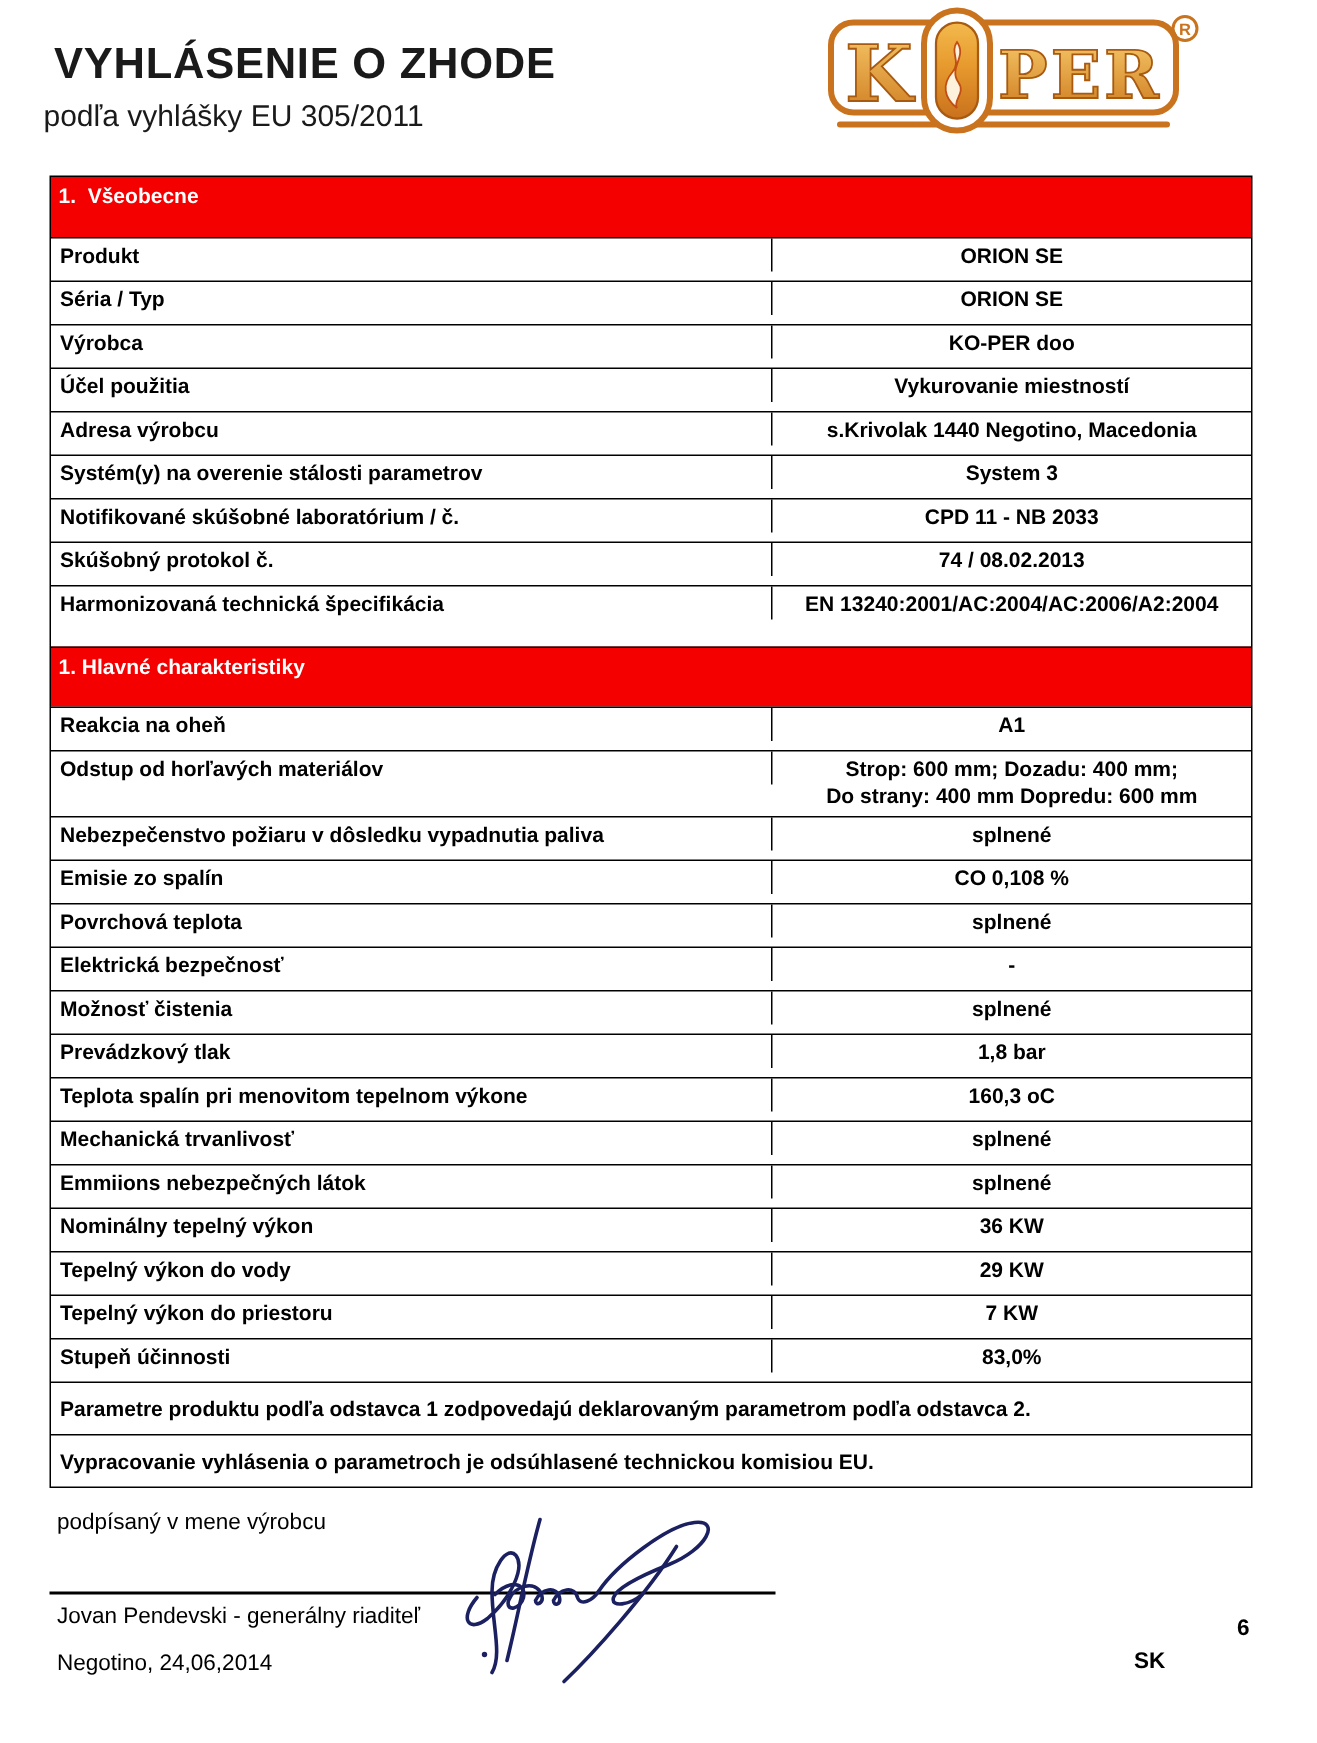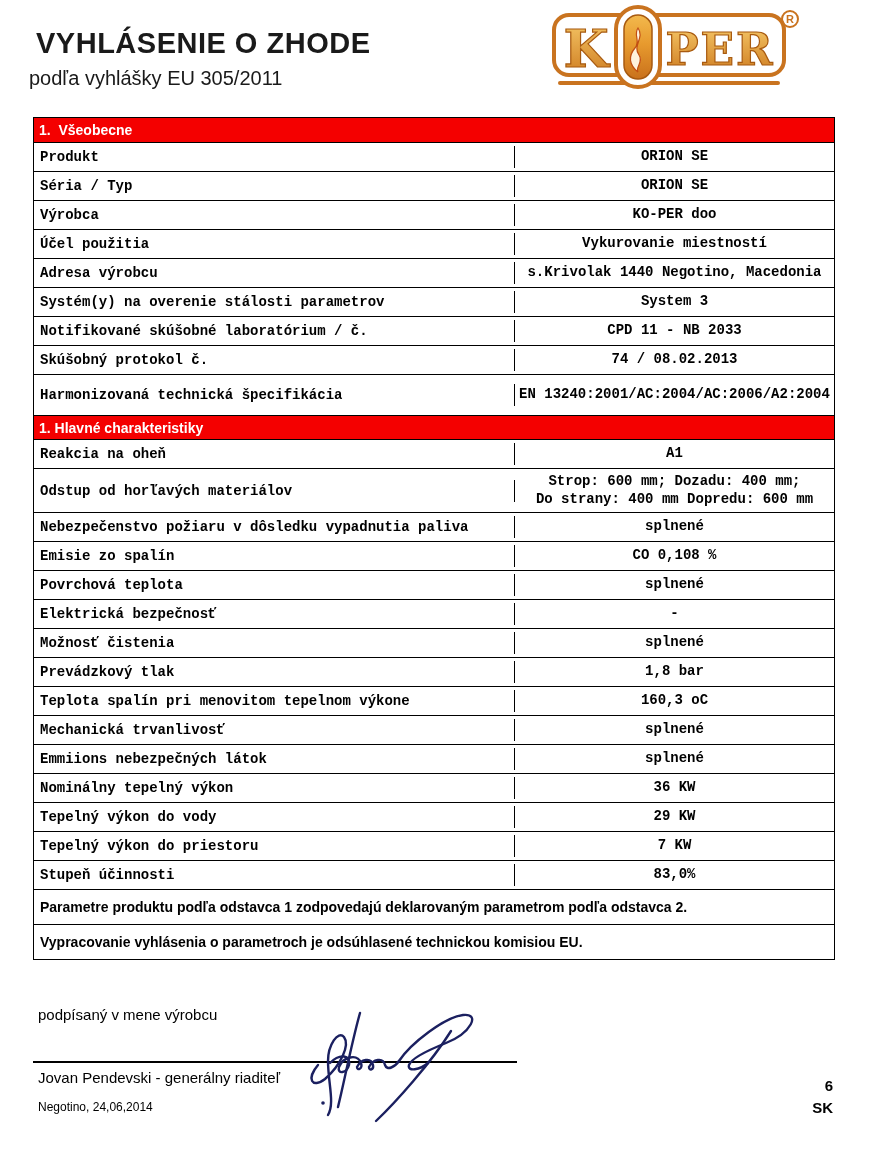--- a/index.html
+++ b/index.html
@@ -18,46 +18,46 @@
     font-size:20px; color:#1a1a1a;
   }
   .logo-wrap { position:absolute; left:548px; top:4px; width:252px; height:100px; }
 
   .tbl {
     position:absolute; left:33px; top:117px; width:802px;
     border:1px solid #000;
     font-size:14px; font-weight:bold;
   }
   .sec {
-    background:#f40000; color:#fff; height:24px; line-height:24px;
+    background:#f40000; color:#fff; height:40px; line-height:24px;
     padding-left:5px; font-size:14px; font-weight:bold; white-space:pre;
     border-top:1px solid #000;
   }
   .sec.first { border-top:none; }
-  .r { display:flex; border-top:1px solid #000; min-height:29px; align-items:center;font-family:Liberation Mono, monospace; }
+  .r { display:flex; border-top:1px solid #000; min-height:29px; align-items:flex-start; }
   .r.h41 { min-height:41px; }
   .r.h44 { min-height:44px; }
   .l {
     width:481px; border-right:1px solid #000; padding:3px 6px;
     display:flex; align-items:center;
   }
   .v {
     flex:1; display:flex; align-items:center; justify-content:center;
     text-align:center; padding:3px 4px; white-space:pre-line; line-height:1.25;
   }
   .full {
     border-top:1px solid #000; min-height:35px; display:flex; align-items:center;
     padding:4px 6px;
   }
   .signed-label { position:absolute; left:38px; top:1006px; font-size:15px; }
   .sig-line { position:absolute; left:33px; top:1061px; width:484px; border-top:2px solid #000; }
   .signer { position:absolute; left:38px; top:1069px; font-size:15px; }
-  .place-date { position:absolute; left:38px; top:1100px; font-size:12px; }
+  .place-date { position:absolute; left:38px; top:1100px; font-size:15px; }
   .page-num { position:absolute; left:700px; top:1077px; width:133px; text-align:right; font-size:15px; font-weight:bold; }
-  .lang-code { position:absolute; left:700px; top:1099px; width:133px; text-align:right; font-size:15px; font-weight:bold; }
+  .lang-code { position:absolute; left:700px; top:1099px; width:133px; text-align:center; font-size:15px; font-weight:bold; }
   .sig-wrap { position:absolute; left:298px; top:1005px; width:215px; height:125px; }
 </style>
 </head>
 <body>
 
 <div class="page">
 
   <div class="title">VYHLÁSENIE O ZHODE</div>
   <div class="subtitle">podľa vyhlášky EU 305/2011</div>
 

